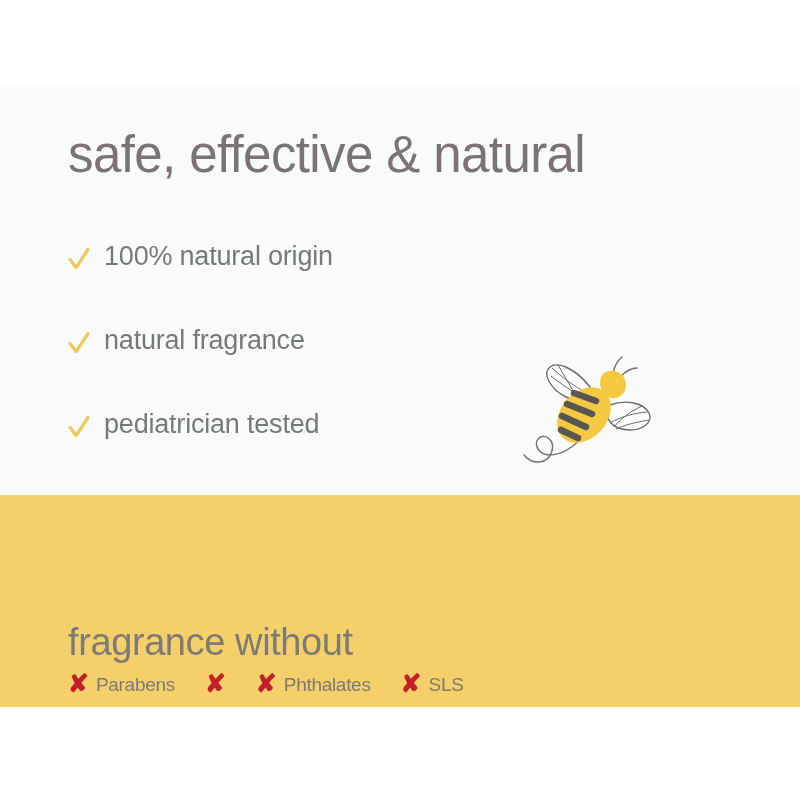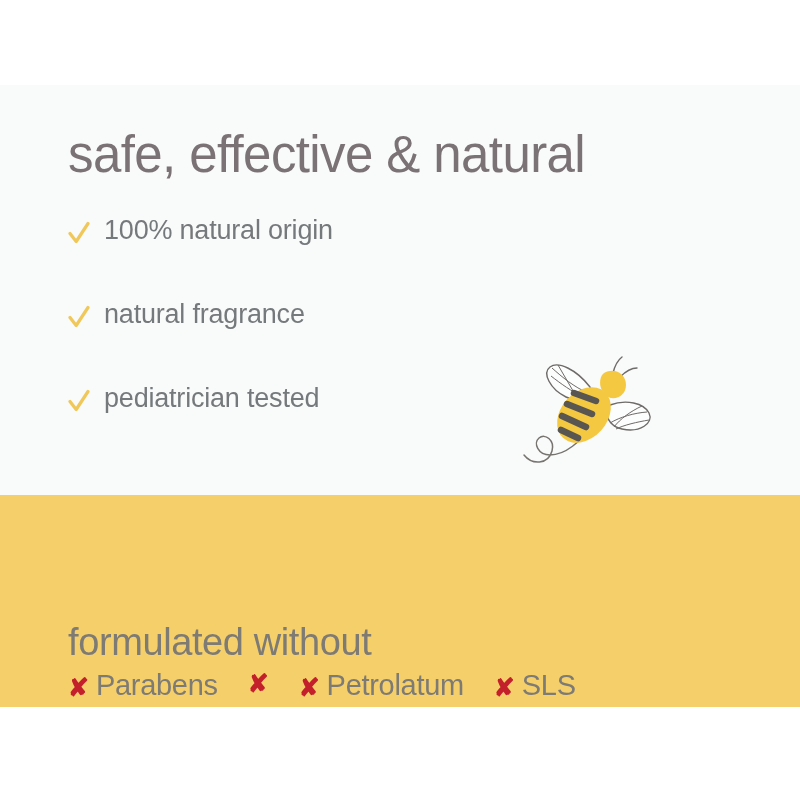--- a/index.html
+++ b/index.html
@@ -49,21 +49,21 @@
     top: 103px;
     width: 470px;
     list-style: none;
     margin: 0;
     padding: 0;
   }
   .benefit-item {
     position: relative;
     height: 84px;
     display: flex;
-    align-items: center;
+    align-items: flex-end;
     gap: 14px;
   }
   .check-icon {
     flex: 0 0 auto;
     display: block;
     width: 22px;
     height: 26px;
     margin-top: 5px;
   }
   .benefit-label {
@@ -125,21 +125,21 @@
   .x-icon {
     flex: 0 0 auto;
     display: inline-block;
     font-size: 25px;
     font-weight: 700;
     color: #c4202c;
     line-height: 1;
     transform: translateY(1px);
   }
   .excluded-label {
-    font-size: 29px;
+    font-size: 19px;
     font-weight: 400;
     color: #7e7a74;
     letter-spacing: -0.3px;
     line-height: 1.1;
   }
 </style>
 </head>
 <body>
 
 <div class="page">
@@ -200,36 +200,36 @@
         <path d="M49 61 L74 71"></path>
         <path d="M44 73 L68 84"></path>
         <path d="M43 87 L60 95"></path>
       </g>
     </svg>
 
   </section>
 
   <section class="panel-excluded">
 
-    <h2 class="excluded-heading">formulated without</h2>
+    <h2 class="excluded-heading">fragrance without</h2>
 
     <ul class="excluded-list">
 
       <li class="excluded-item">
         <span class="x-icon">✘</span>
         <span class="excluded-label">Parabens</span>
       </li>
 
       <li class="excluded-item">
         <span class="x-icon">✘</span>
       </li>
 
       <li class="excluded-item">
         <span class="x-icon">✘</span>
-        <span class="excluded-label">Petrolatum</span>
+        <span class="excluded-label">Phthalates</span>
       </li>
 
       <li class="excluded-item">
         <span class="x-icon">✘</span>
         <span class="excluded-label">SLS</span>
       </li>
 
     </ul>
 
   </section>

